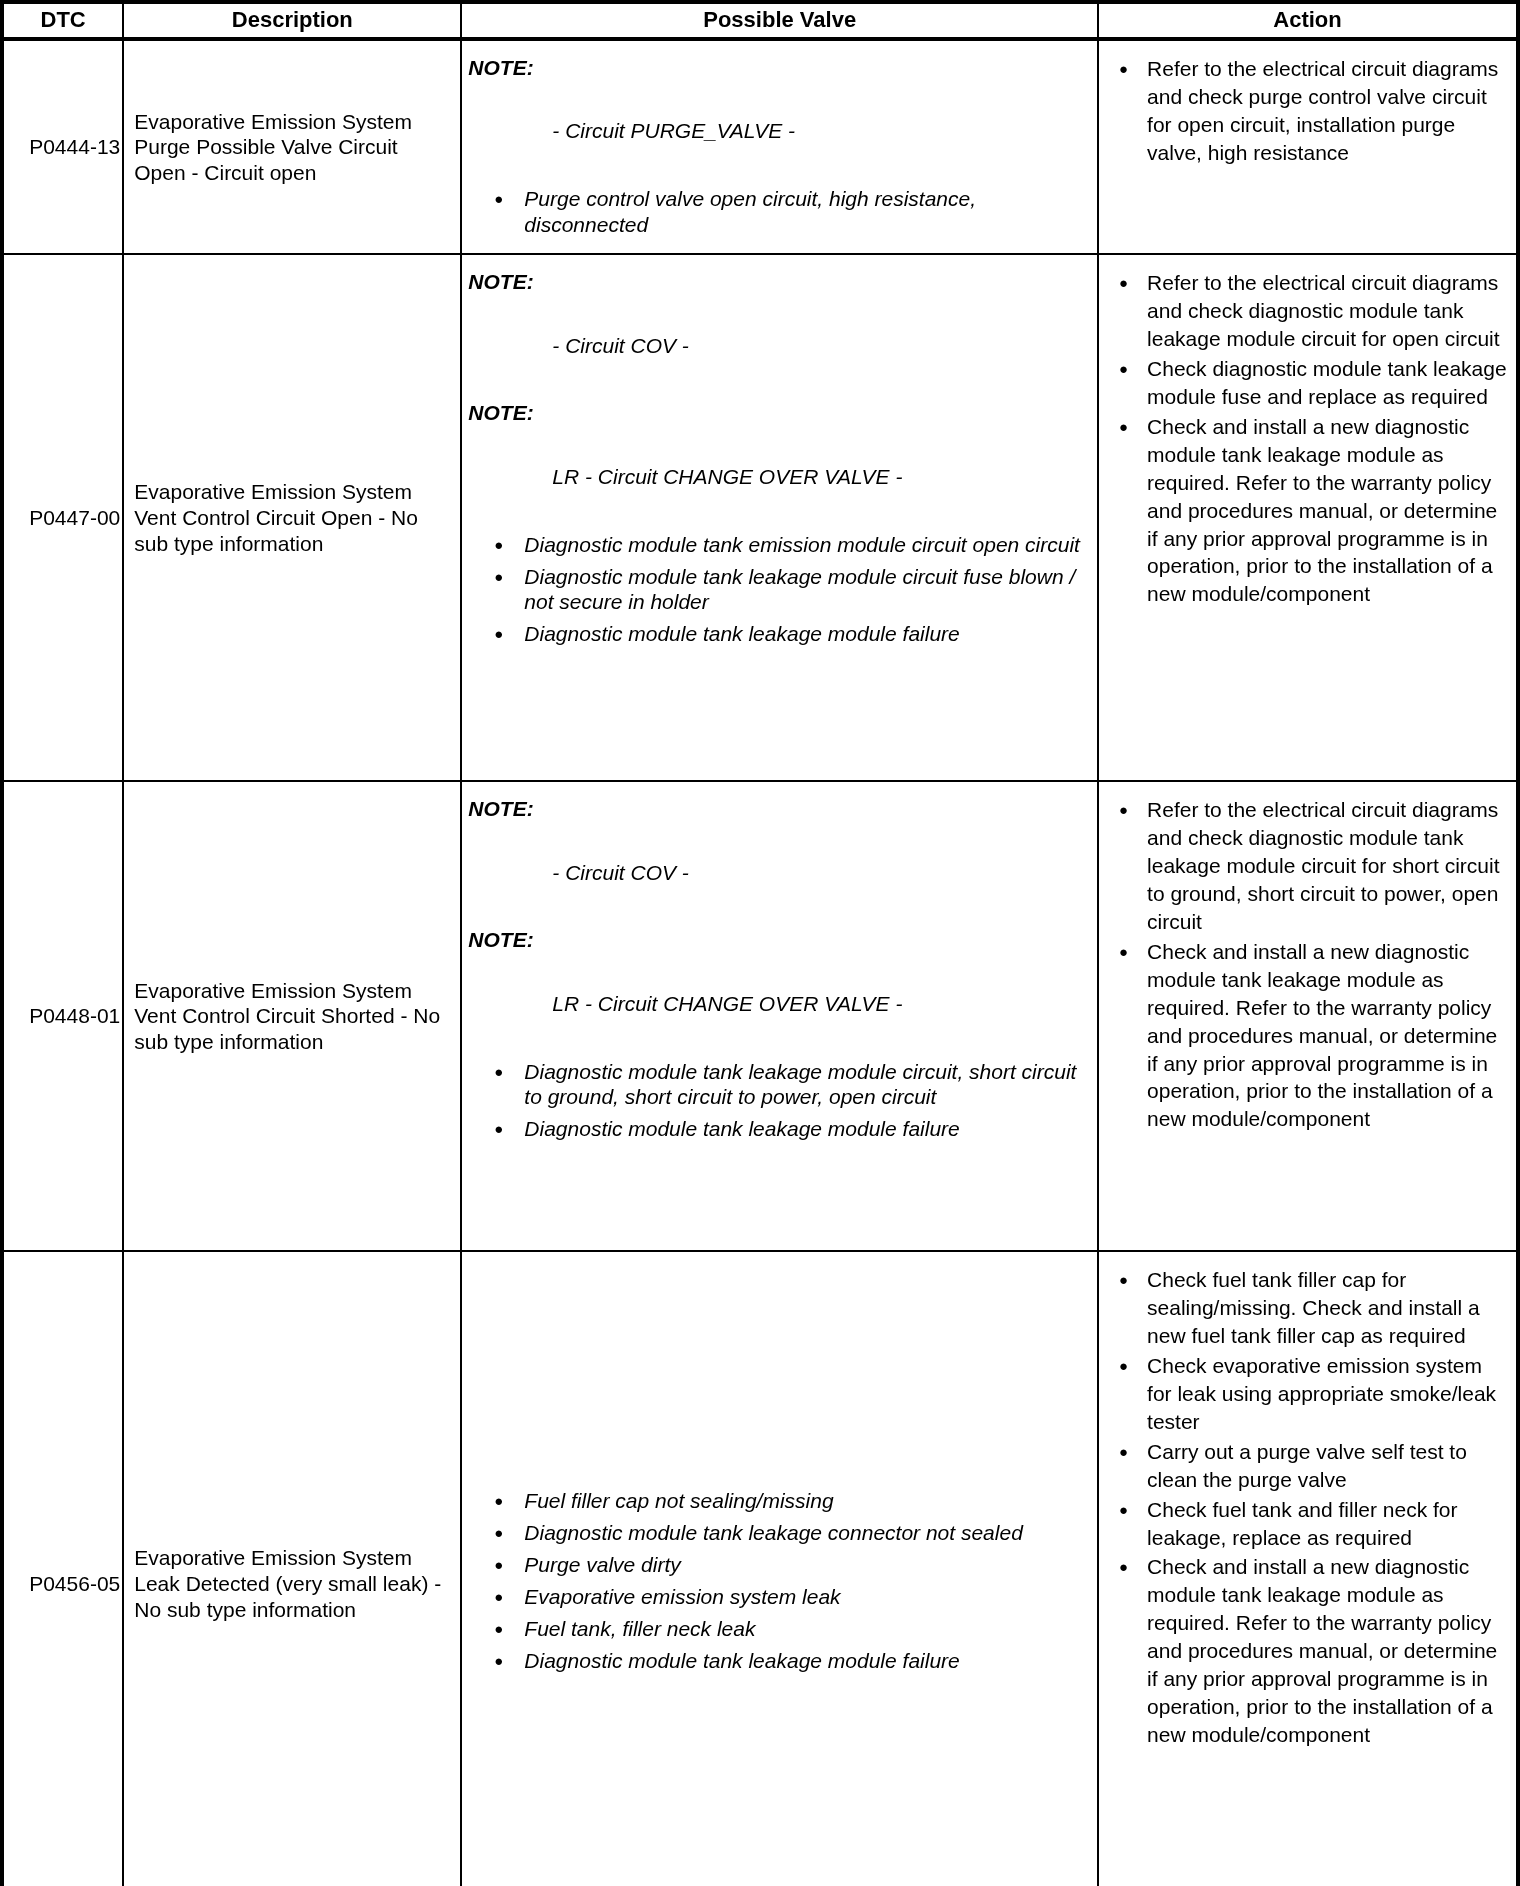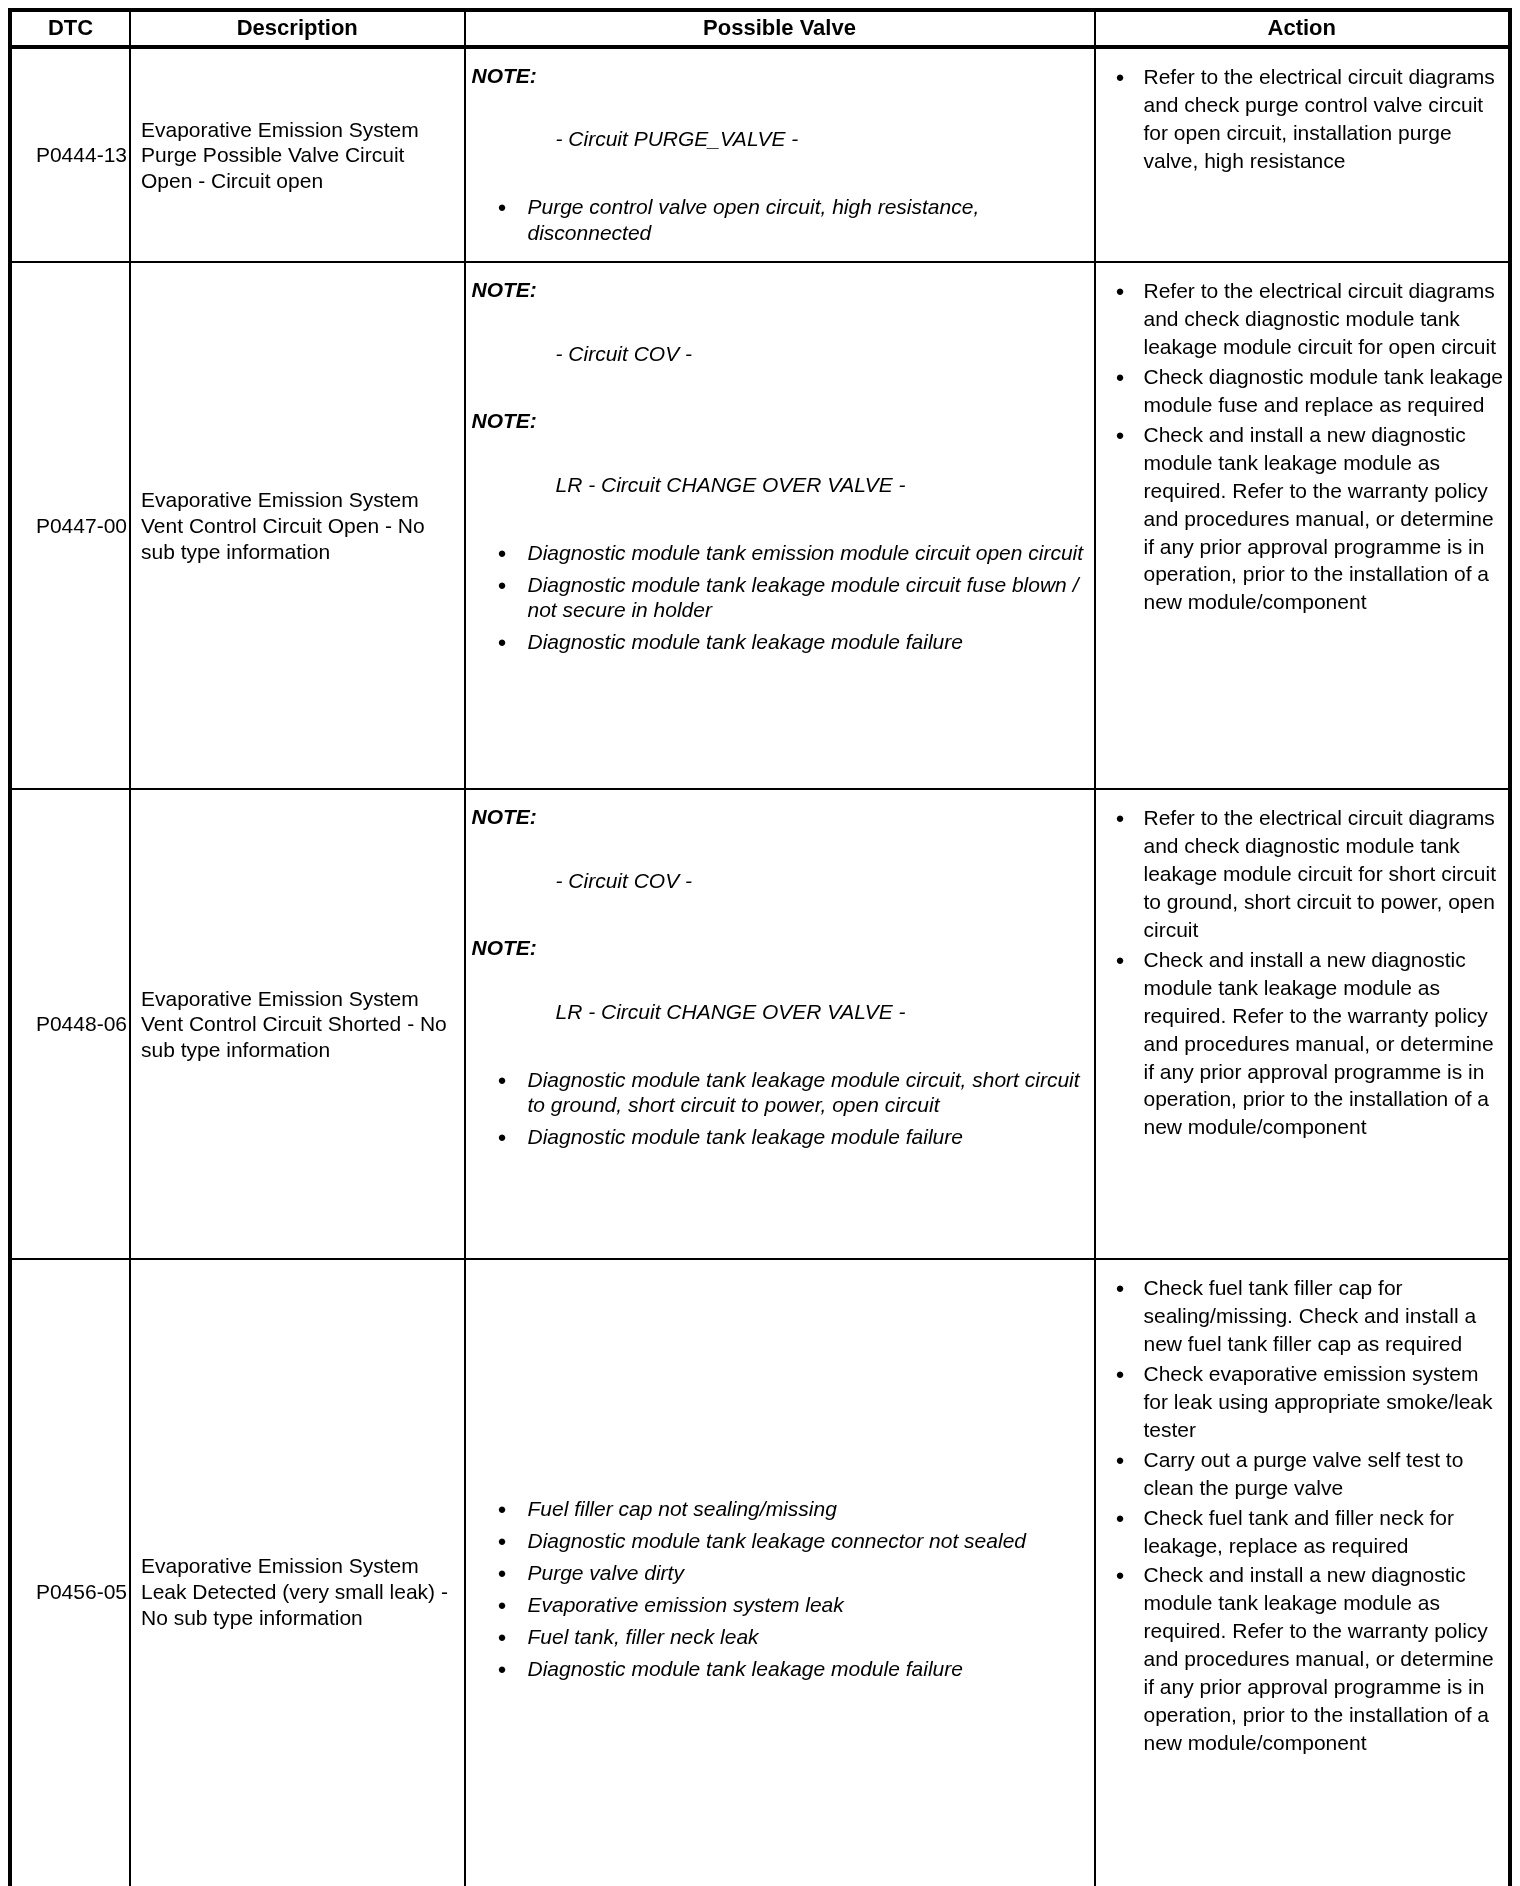--- a/index.html
+++ b/index.html
@@ -6,21 +6,20 @@
     margin:0;
     padding:0;
     background:#ffffff;
     font-family:"Liberation Sans","DejaVu Sans",sans-serif;
     color:#000000;
   }
   .page{
     width:1520px;
     height:1886px;
     box-sizing:border-box;
-    padding:8px;
     background:#ffffff;
   }
   table.dtc-table{
     width:100%;
     height:100%;
     border-collapse:collapse;
     table-layout:fixed;
     border:4px solid #000000;
   }
   th,td{
@@ -185,21 +184,21 @@
               <span class="bullet-text">Check diagnostic module tank leakage module fuse and replace as required</span>
             </div>
             <div class="bullet-item">
               <span class="bullet">●</span>
               <span class="bullet-text">Check and install a new diagnostic module tank leakage module as required. Refer to the warranty policy and procedures manual, or determine if any prior approval programme is in operation, prior to the installation of a new module/component</span>
             </div>
           </td>
   </tr>
         <tr style="height: 470px;">
     <td class="dtc">
-      <span>P0448-06</span>
+      <span>P0448-01</span>
     </td>
     <td class="desc">
       <span>Evaporative Emission System Vent Control Circuit Shorted - No sub type information</span>
     </td>
     <td class="causes">
             <div>
               <div class="note-label">NOTE:</div>
               <div class="note-circuit">- Circuit COV -</div>
             </div>
             <div>

